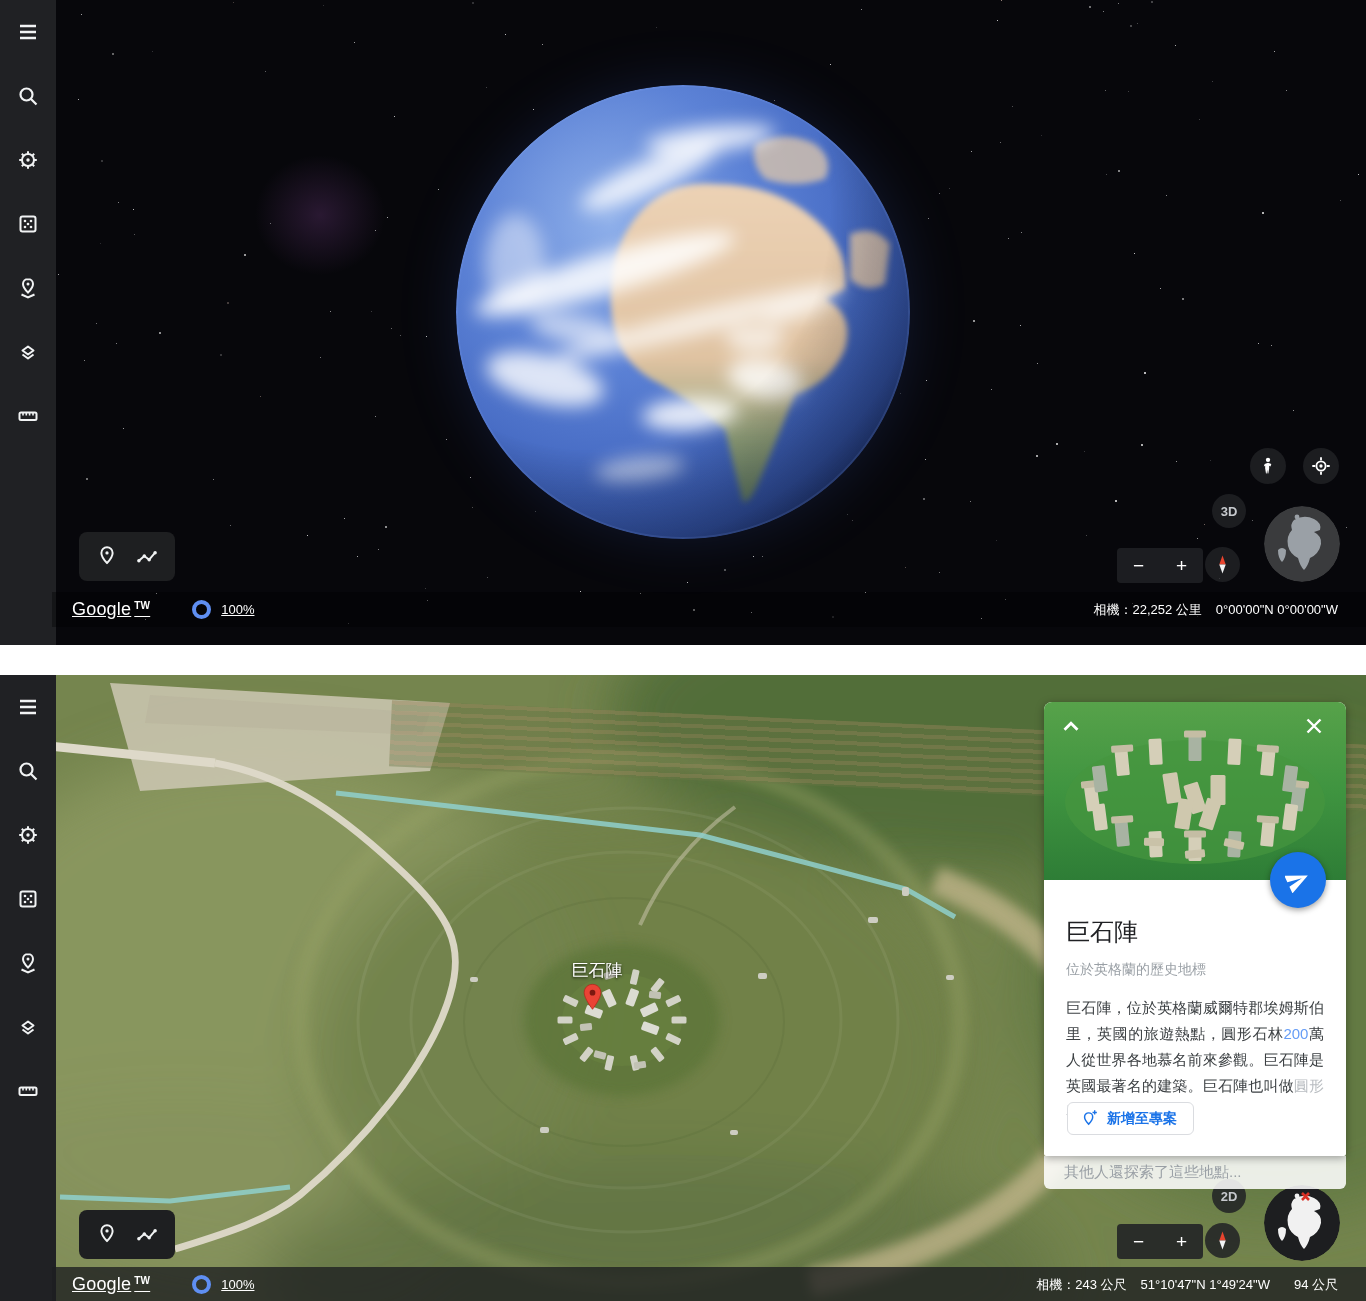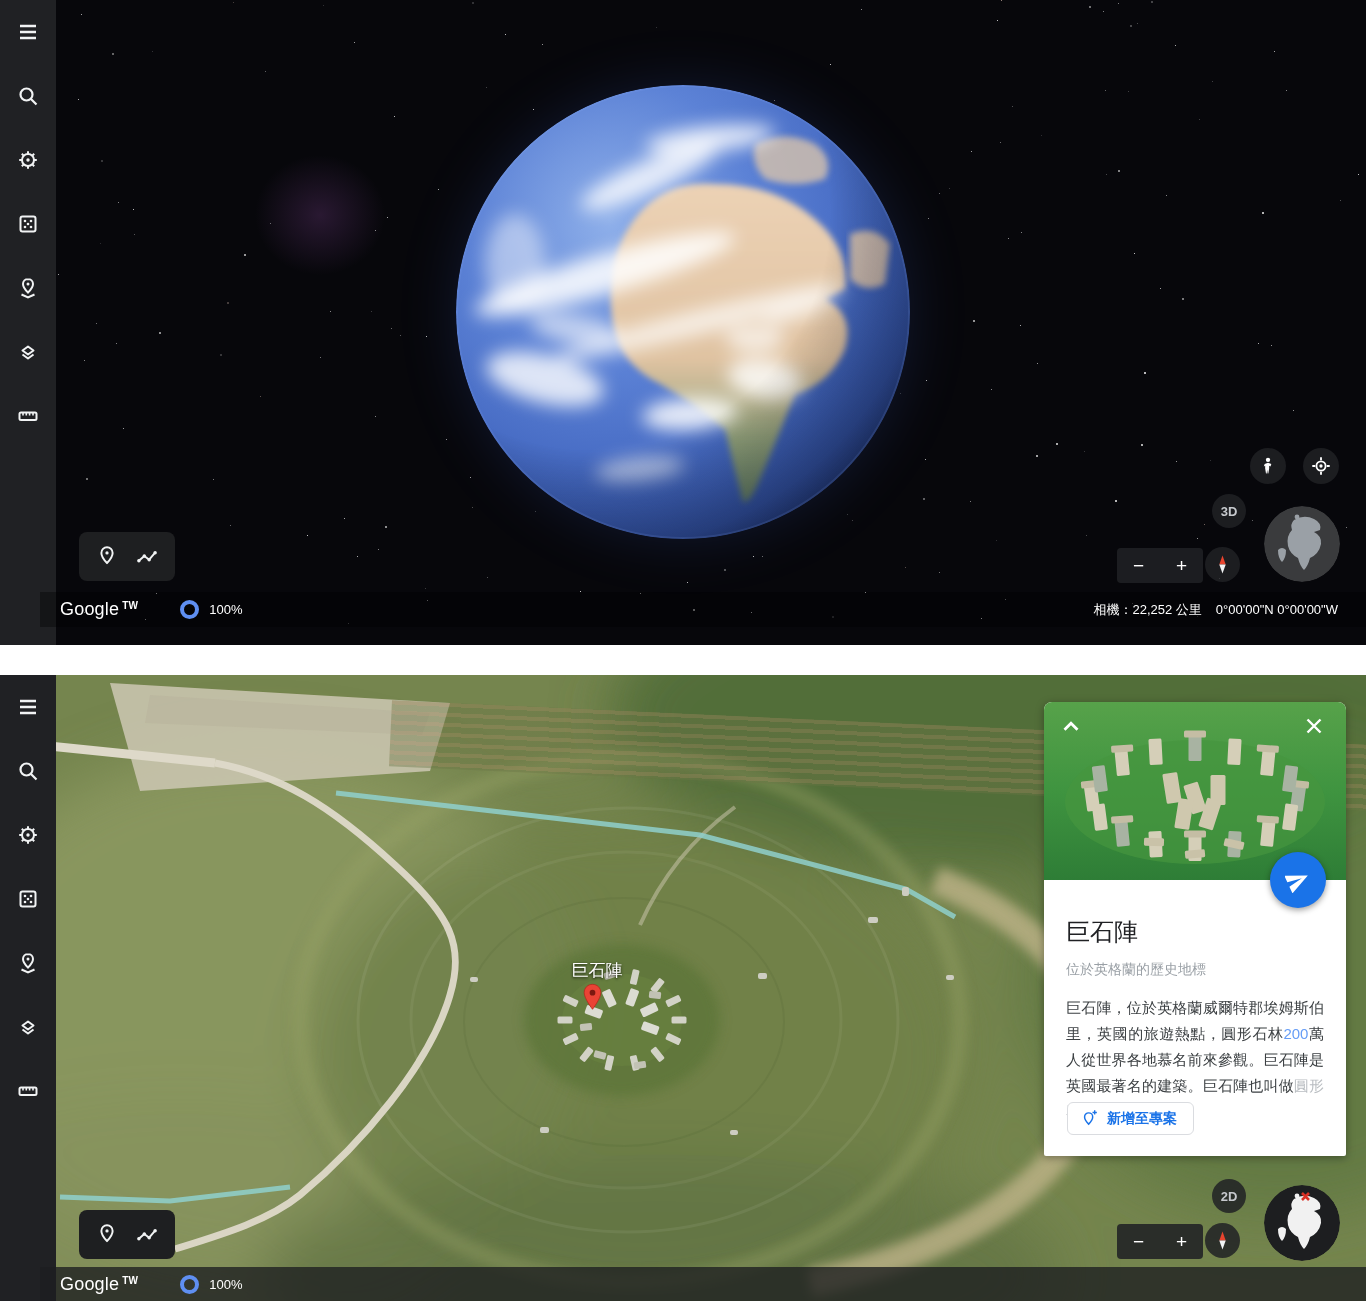--- a/index.html
+++ b/index.html
@@ -18,21 +18,21 @@
   .starfield{position:absolute;inset:0;z-index:1;}
   .starfield i{position:absolute;display:block;background:#fff;border-radius:50%;}
   .nebula{position:absolute;left:255px;top:155px;width:130px;height:120px;z-index:1;
           background:radial-gradient(closest-side,rgba(130,70,150,.28),rgba(130,70,150,0));}
 
   
   .earth{position:absolute;left:455px;top:84px;width:456px;height:456px;z-index:2;
          filter:drop-shadow(0 0 28px rgba(70,110,230,.16));}
 
   
-  .statusbar{position:absolute;left:40px;right:0;height:35px;display:flex;align-items:center;z-index:40;color:#fff;}
+  .statusbar{position:absolute;left:52px;right:0;height:35px;display:flex;align-items:center;z-index:40;color:#fff;text-decoration:underline;}
   #screen1 .statusbar{top:592px;background:rgba(0,0,0,.35);}
   #screen2 .statusbar{top:592px;background:rgba(28,29,32,.78);}
   .glogo{margin-left:20px;font-size:18px;font-weight:500;letter-spacing:.2px;color:#fff;}
   .glogo .tw{font-size:10px;font-weight:bold;vertical-align:6px;margin-left:3px;}
   .zoomind{display:flex;align-items:center;margin-left:42px;}
   .zoomring{width:11px;height:11px;border:4px solid #5f8ff2;border-radius:50%;display:inline-block;}
   .zoomind span.pct{margin-left:10px;font-size:13px;}
   .caminfo{position:absolute;right:28px;top:0;height:35px;display:flex;align-items:center;font-size:13px;white-space:nowrap;}
   .caminfo .sep{width:14px;display:inline-block;}
   .caminfo .sepw{width:24px;display:inline-block;}
@@ -720,24 +720,34 @@
       <div class="kc-sub">位於英格蘭的歷史地標</div>
       <div class="kc-desc"><span>巨石陣，位於英格蘭威爾特郡埃姆斯伯里，英國的旅遊熱點，圓形石林</span><span class="hl">200</span><span>萬人從世界各地慕名前來參觀。巨石陣是英國最著名的建築。巨石陣也叫做</span><span class="fade">圓形石林，</span><span class="wiki">維基百科</span></div>
       <div class="kc-addbtn">
         <svg width="19" height="19" viewBox="0 0 22 22">
             <path d="M10 4.5 c-2.6 0-4.7 2.1-4.7 4.7 0 3.5 4.7 8.3 4.7 8.3 s4.7-4.8 4.7-8.3 C14.7 6.6 12.6 4.5 10 4.5z" stroke="#1a73e8" stroke-width="1.7" fill="none"></path>
             <path d="M17 1.5v5 M14.5 4h5" stroke="#1a73e8" stroke-width="1.6"></path>
           </svg>
         <span>新增至專案</span>
       </div>
     </div>
+    <div class="explore-bar">
+      <span>其他人還探索了這些地點...</span>
+    </div>
 
     <div class="statusbar">
       <div class="glogo">
         <span>Google</span><span class="tw">TW</span>
       </div>
       <div class="zoomind">
         <span class="zoomring"></span>
         <span class="pct">100%</span>
       </div>
+      <div class="caminfo">
+        <span>相機：243 公尺</span>
+        <span class="sep"></span>
+        <span>51°10'47"N 1°49'24"W</span>
+        <span class="sepw"></span>
+        <span>94 公尺</span>
+      </div>
     </div>
   </div>
 </div>
 
 </body></html>

